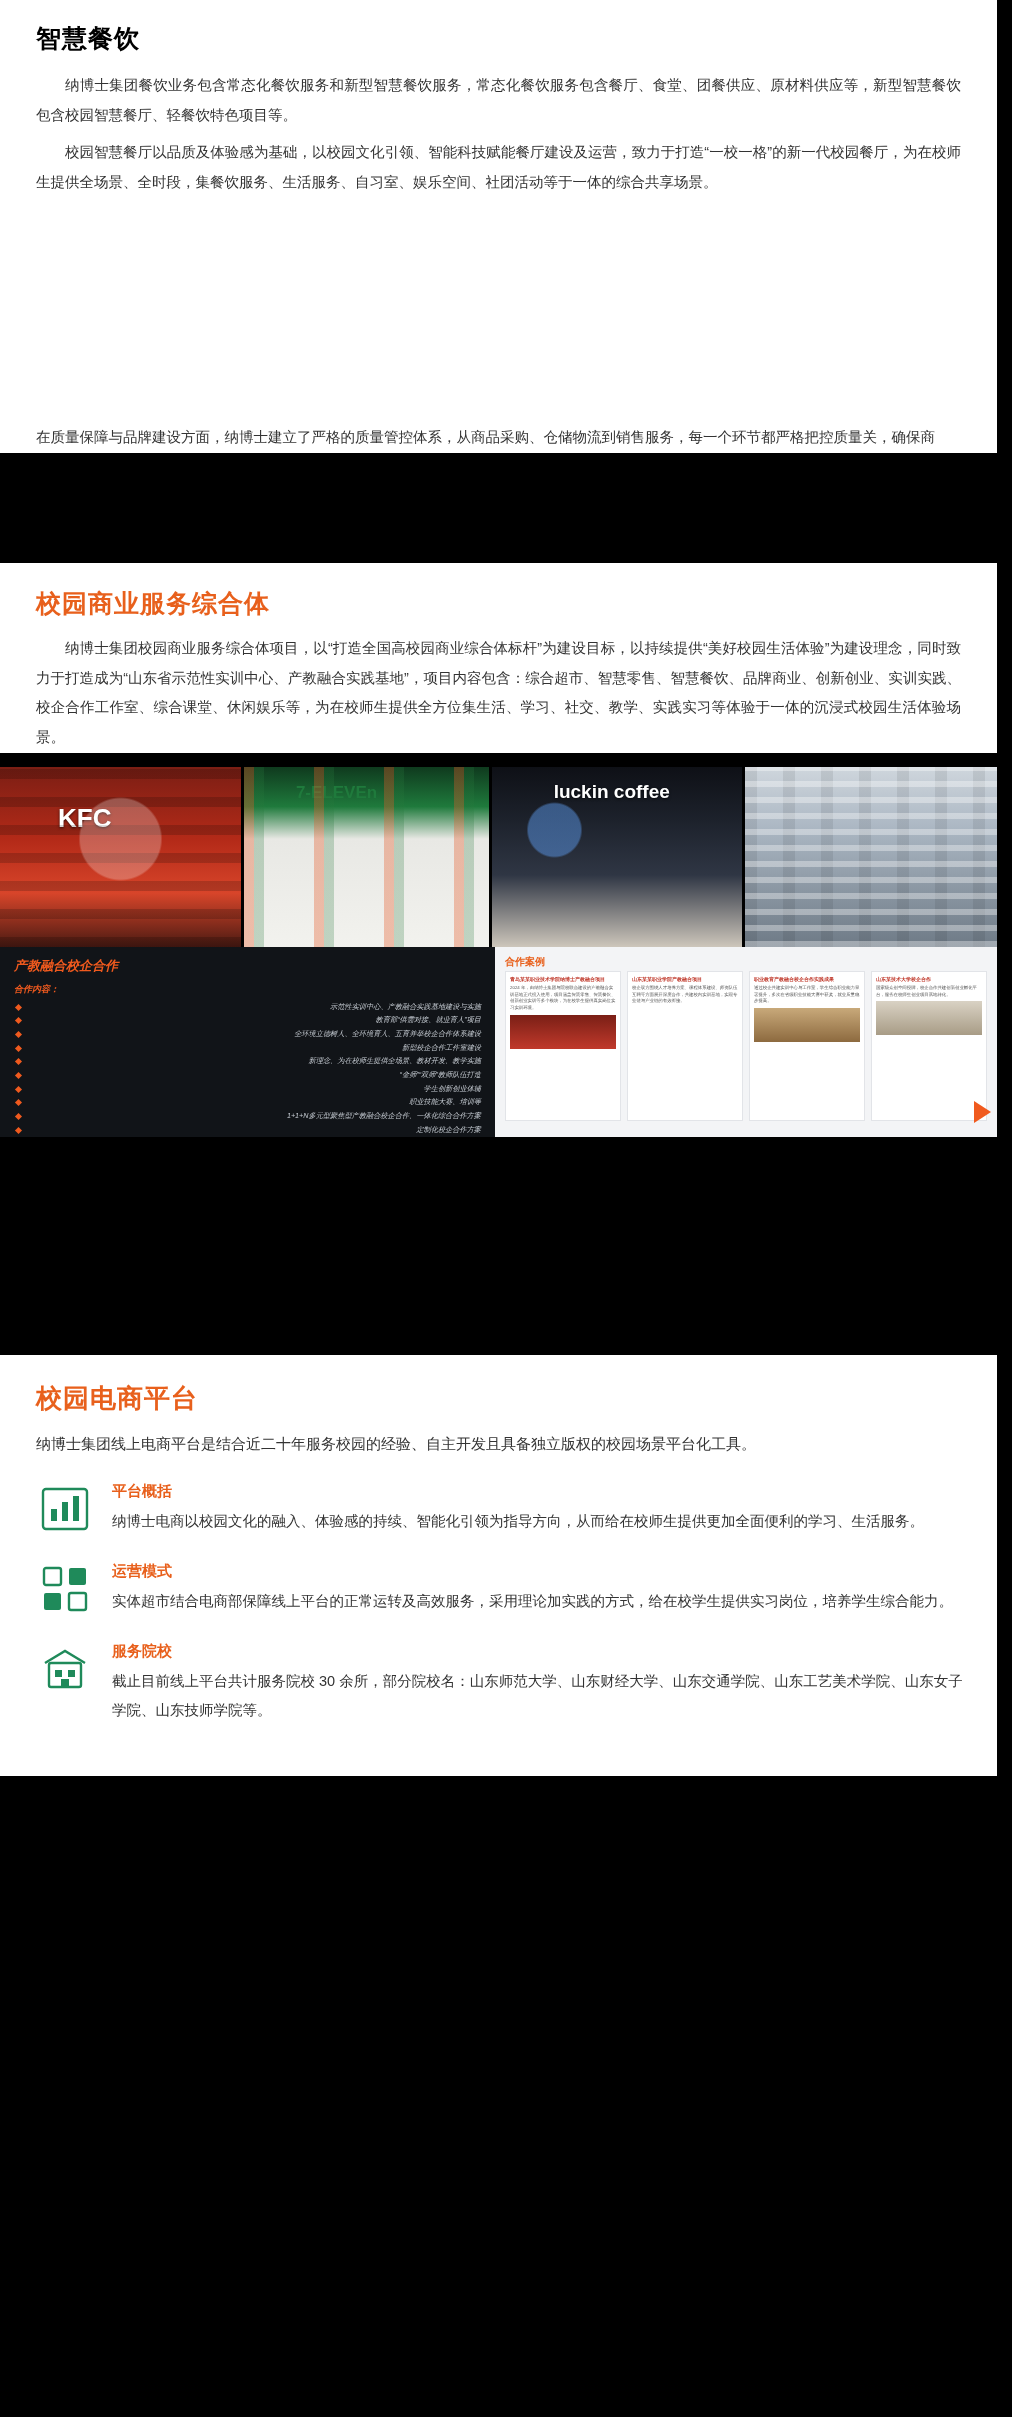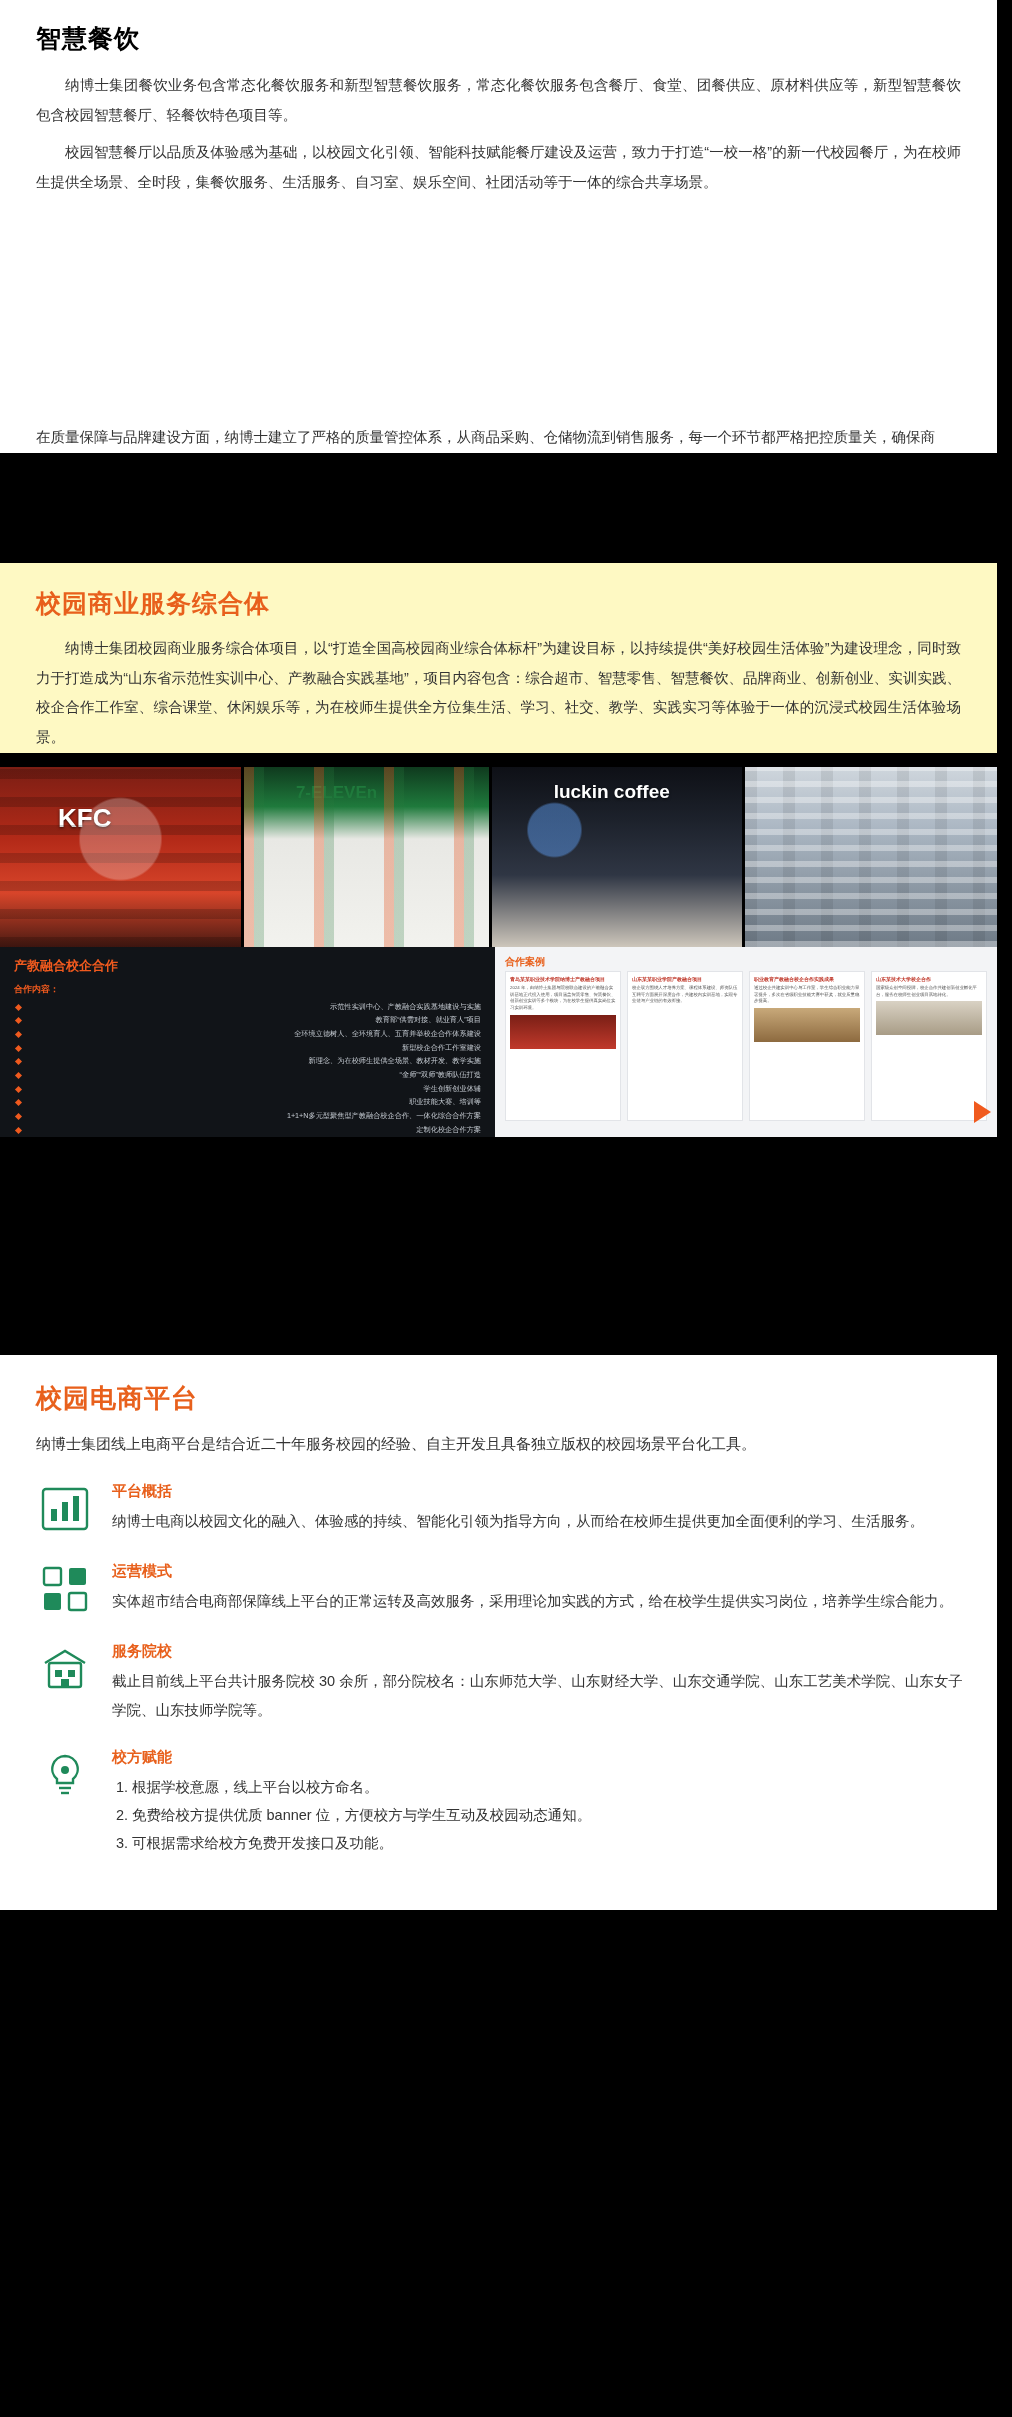--- a/index.html
+++ b/index.html
@@ -128,21 +128,21 @@
   .ph-buffet::after{
     content:"";position:absolute;inset:0;
     background: repeating-linear-gradient(90deg, rgba(255,220,160,.18) 0 8px, transparent 8px 26px);
   }
 
   
   .gap-black { background: #000; }
 
   
   .sec-complex {
-    background: #fef9c3;
+    background: #ffffff;
     padding: 18px 28px 0 28px;
   }
   .sec-title-orange {
     font-size: 25px;
     font-weight: bold;
     color: #e8601c;
     letter-spacing: 1px;
     margin: 6px 0 14px 8px;
   }
   .shop-row {
@@ -181,20 +181,21 @@
   
   .sec-dark {
     background: #111418;
     display: flex;
     height: 190px;
   }
   .dark-left {
     width: 520px;
     padding: 10px 14px 10px 14px;
     color: #dfe3e8;
+    font-style: italic;
   }
   .dark-title {
     color: #f05a1e;
     font-size: 13px;
     font-weight: bold;
     margin-bottom: 6px;
   }
   .dark-para {
     font-size: 7.2px;
     line-height: 1.55;
@@ -441,35 +442,15 @@
           <rect x="29" y="27" width="7" height="7" fill="#1f8a5a" stroke="none"></rect>
           <rect x="22" y="36" width="8" height="8" fill="#1f8a5a" stroke="none"></rect>
         </svg>
       </div>
       <div class="feature-body">
         <div class="feature-h">服务院校</div>
         <div class="feature-p">截止目前线上平台共计服务院校 30 余所，部分院校名：山东师范大学、山东财经大学、山东交通学院、山东工艺美术学院、山东女子学院、山东技师学院等。</div>
       </div>
     </div>
 
-    <div class="feature">
-      <div class="feature-icon">
-        <svg width="52" height="52" viewBox="0 0 52 52" fill="none" stroke="#1f8a5a" stroke-width="2.4">
-          <path d="M26 7 a13 13 0 0 1 8 23 v4 h-16 v-4 a13 13 0 0 1 8 -23 z"></path>
-          <line x1="20" y1="39" x2="32" y2="39"></line>
-          <line x1="22" y1="44" x2="30" y2="44"></line>
-          <circle cx="26" cy="21" r="4" fill="#1f8a5a" stroke="none"></circle>
-        </svg>
-      </div>
-      <div class="feature-body">
-        <div class="feature-h">校方赋能</div>
-        <div class="feature-p">
-          <ol>
-            <li>根据学校意愿，线上平台以校方命名。</li>
-            <li>免费给校方提供优质 banner 位，方便校方与学生互动及校园动态通知。</li>
-            <li>可根据需求给校方免费开发接口及功能。</li>
-          </ol>
-        </div>
-      </div>
-    </div>
   </section>
 
 </div>
 
 </body></html>

